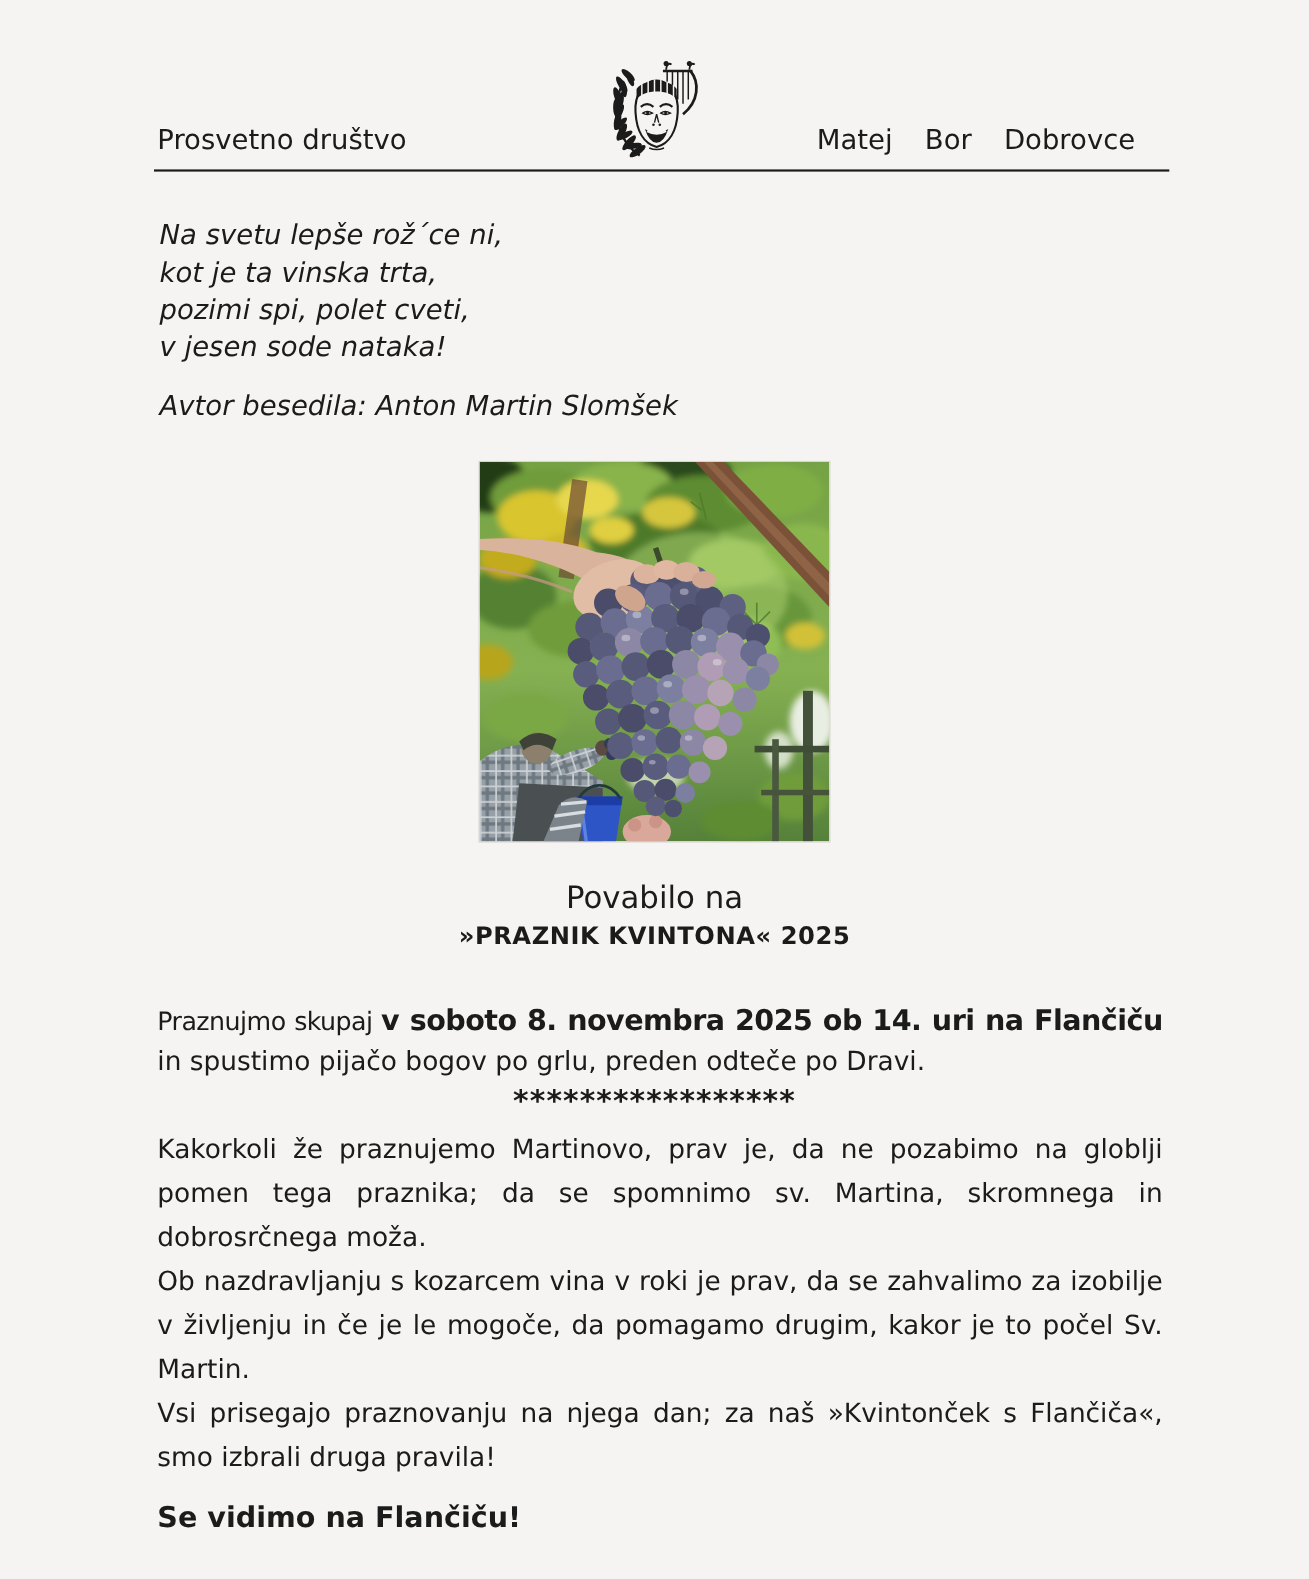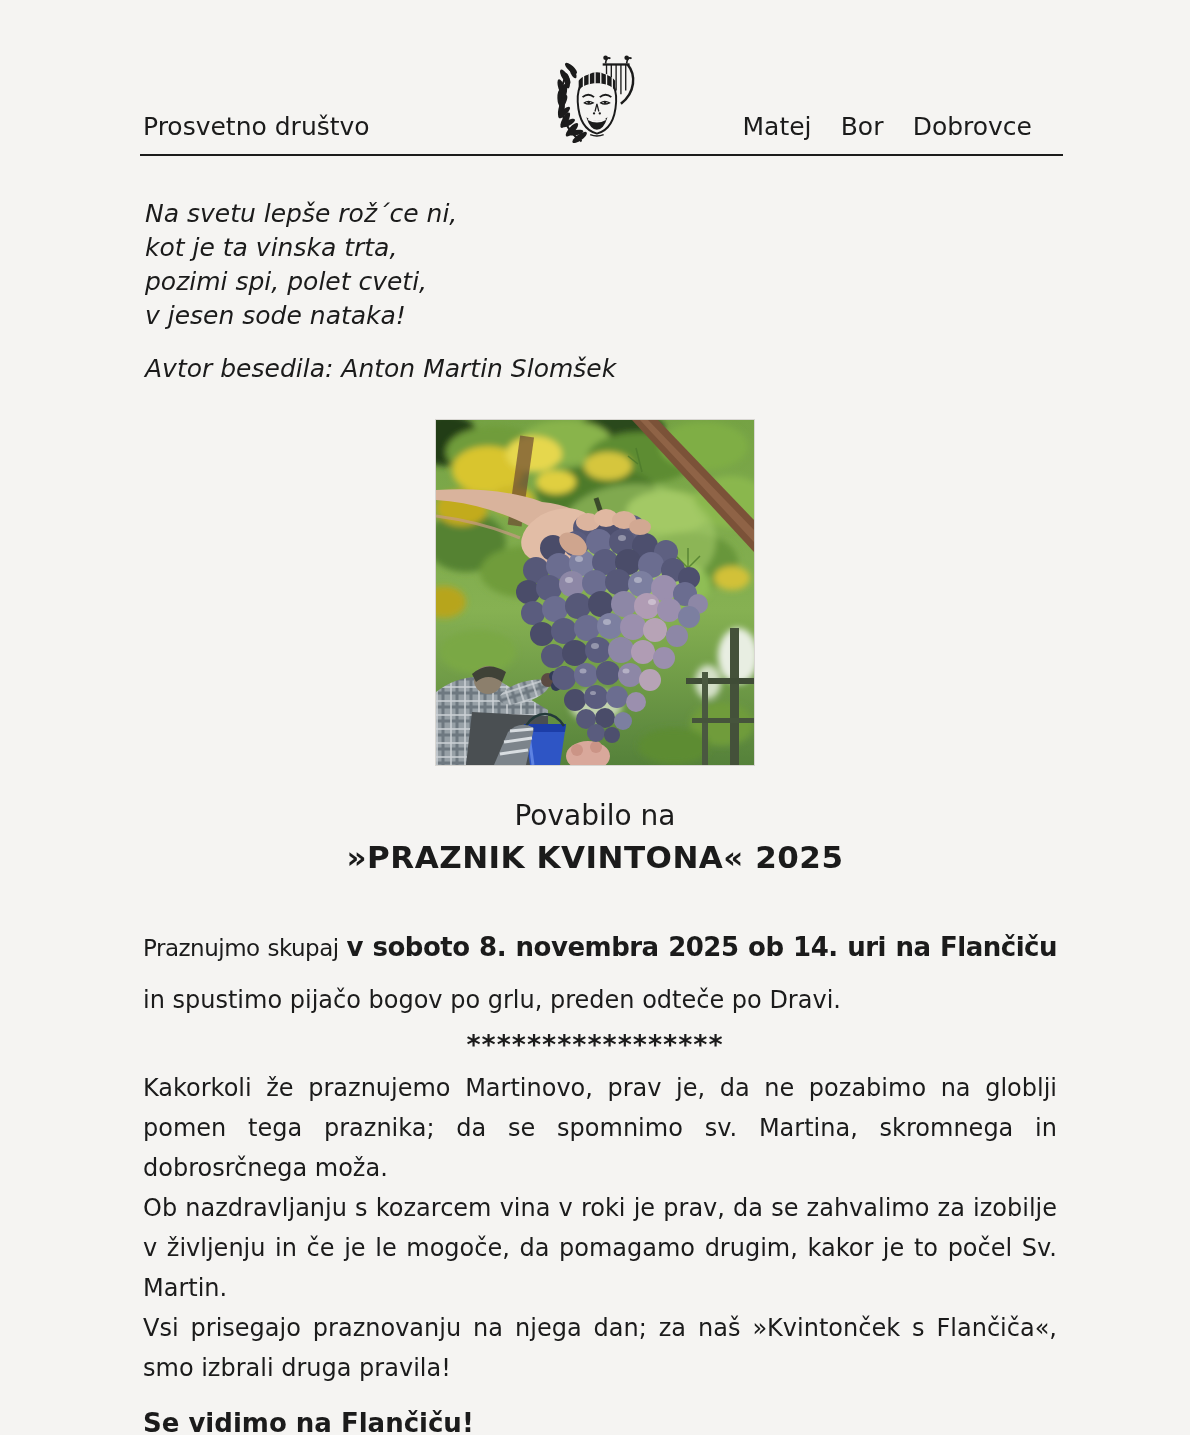--- a/index.html
+++ b/index.html
@@ -46,24 +46,24 @@
   
   .photo {
     width: 318px; height: 345px;
     margin: 34px auto 0;
     outline: 1px solid #d8d6d2;
   }
   .photo svg { display: block; }
 
   
   .title1 { margin-top: 34px; text-align: center; font-weight: normal; font-size: 28px; }
-  .title2 { margin-top: 7px;  text-align: center; font-weight: bold; font-size: 31px; letter-spacing: 0.5px; }
-
-  
-  .lead { margin: 46px 133px 0 143px; font-size: 24px; line-height: 52px; }
+  .title2 { margin-top: 7px;  text-align: center; font-weight: bold; font-size: 22px; letter-spacing: 0.5px; }
+
+  
+  .lead { margin: 46px 133px 0 143px; font-size: 24px; line-height: 36px; }
   .lead-line1 {
     text-align: justify; text-align-last: justify;
     font-size: 23px; letter-spacing: -0.5px;
   }
   .lead-line1 b { font-size: 26px; }
   .divider {
     text-align: center; font-weight: bold;
     font-size: 27px; line-height: 30px; margin-top: 4px; letter-spacing: 1px;
   }
 

